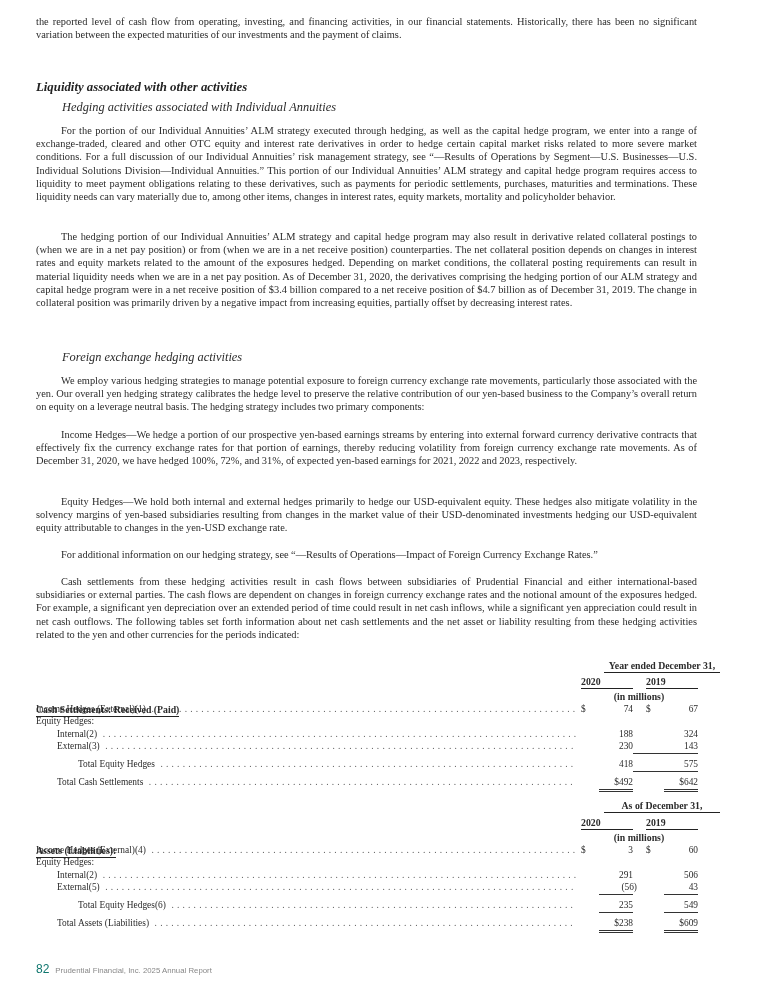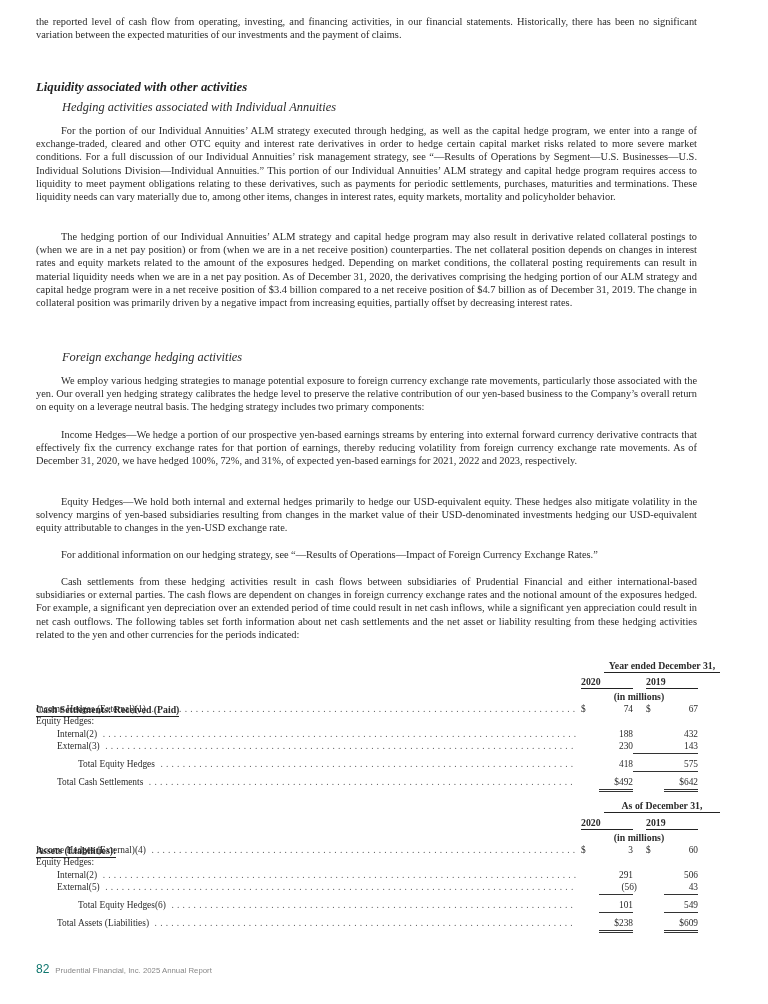--- a/index.html
+++ b/index.html
@@ -113,21 +113,21 @@
       <div class="lbl"><span>Income Hedges (External)(1)</span><span class="dots"> ..........................................................................................................................</span></div>
       <div class="c1"><span class="cur">$</span><span>74</span></div>
       <div class="c2"><span class="cur">$</span><span>67</span></div>
     </div>
     <div class="row" style="top:55px;">
       <div class="lbl"><span>Equity Hedges:</span></div>
     </div>
     <div class="row" style="top:68px;">
       <div class="lbl ind1"><span>Internal(2)</span><span class="dots"> ..........................................................................................................................</span></div>
       <div class="c1">188</div>
-      <div class="c2">432</div>
+      <div class="c2">324</div>
     </div>
     <div class="row" style="top:80px;">
       <div class="lbl ind1"><span>External(3)</span><span class="dots"> ..........................................................................................................................</span></div>
       <div class="c1">230</div>
       <div class="c2">143</div>
     </div>
     <div class="uline" style="top:93px; left:597px;"></div>
     <div class="uline" style="top:93px; left:662px; width:34px; left:628px;"></div>
     <div class="row" style="top:98px;">
       <div class="lbl ind2"><span>Total Equity Hedges</span><span class="dots"> ..........................................................................................................................</span></div>
@@ -167,21 +167,21 @@
     </div>
     <div class="row" style="top:81px;">
       <div class="lbl ind1"><span>External(5)</span><span class="dots"> ..........................................................................................................................</span></div>
       <div class="c1" style="left:549px;">(56)</div>
       <div class="c2">43</div>
     </div>
     <div class="uline" style="top:94px; left:563px;"></div>
     <div class="uline" style="top:94px; left:628px;"></div>
     <div class="row" style="top:99px;">
       <div class="lbl ind2"><span>Total Equity Hedges(6)</span><span class="dots"> ..........................................................................................................................</span></div>
-      <div class="c1">101</div>
+      <div class="c1">235</div>
       <div class="c2">549</div>
     </div>
     <div class="uline" style="top:112px; left:563px;"></div>
     <div class="uline" style="top:112px; left:628px;"></div>
     <div class="row" style="top:117px;">
       <div class="lbl ind1"><span>Total Assets (Liabilities)</span><span class="dots"> ..........................................................................................................................</span></div>
       <div class="c1">$238</div>
       <div class="c2">$609</div>
     </div>
     <div class="dline" style="top:130px; left:563px;"></div>

